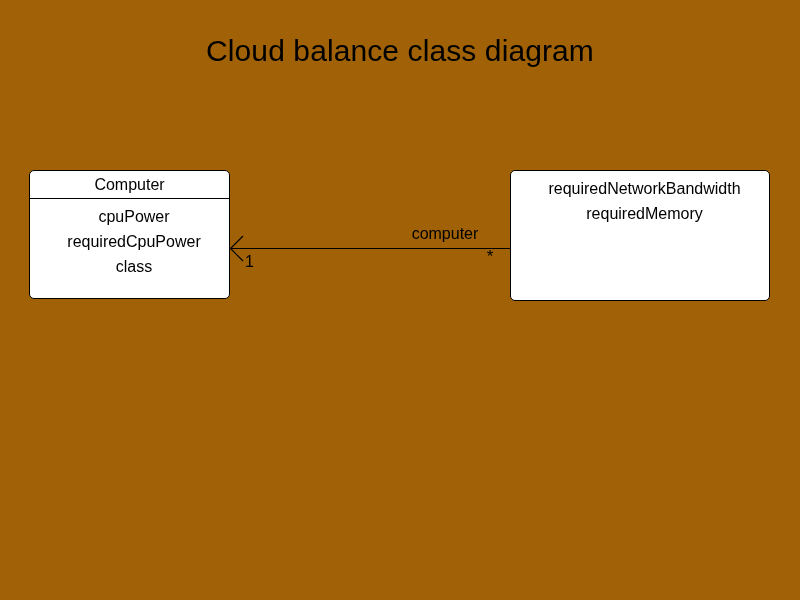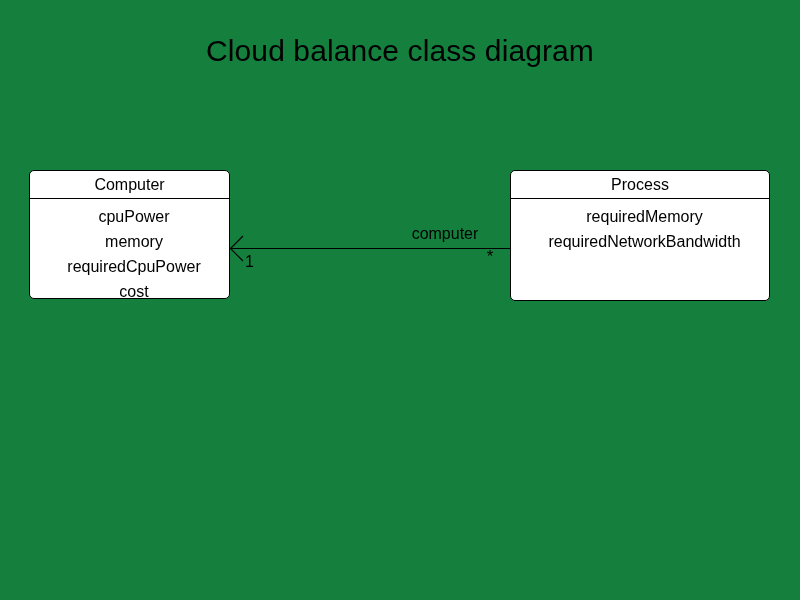--- a/index.html
+++ b/index.html
@@ -11,21 +11,21 @@
   body {
     font-family: "Liberation Sans", sans-serif;
     color: #000000;
     -webkit-font-smoothing: antialiased;
   }
 
   #canvas {
     position: relative;
     width: 800px;
     height: 600px;
-    background: #15803d;
+    background: #a16207;
     overflow: hidden;
   }
 
   
   #diagram-title {
     position: absolute;
     left: 0;
     top: 33px;
     width: 800px;
     text-align: center;
@@ -126,31 +126,29 @@
 <body>
 
 <div id="canvas">
 
   <div id="diagram-title">Cloud balance class diagram</div>
 
   <div class="class-box" id="class-computer">
     <div class="class-header">Computer</div>
     <div class="class-attrs">
       <div class="attr-row">cpuPower</div>
-      <div class="attr-row">memory</div>
       <div class="attr-row">requiredCpuPower</div>
-      <div class="attr-row">cost</div>
+      <div class="attr-row">class</div>
     </div>
   </div>
 
   <div class="class-box" id="class-process">
-    <div class="class-header">Process</div>
     <div class="class-attrs">
+      <div class="attr-row">requiredNetworkBandwidth</div>
       <div class="attr-row">requiredMemory</div>
-      <div class="attr-row">requiredNetworkBandwidth</div>
     </div>
   </div>
 
   <svg id="association-layer" viewBox="0 0 800 600">
     <line x1="231" y1="248.5" x2="510" y2="248.5"></line>
     <polyline points="243,236 230.5,248.5 243,261"></polyline>
   </svg>
 
   <div class="assoc-label" id="assoc-name-label">computer</div>
 

